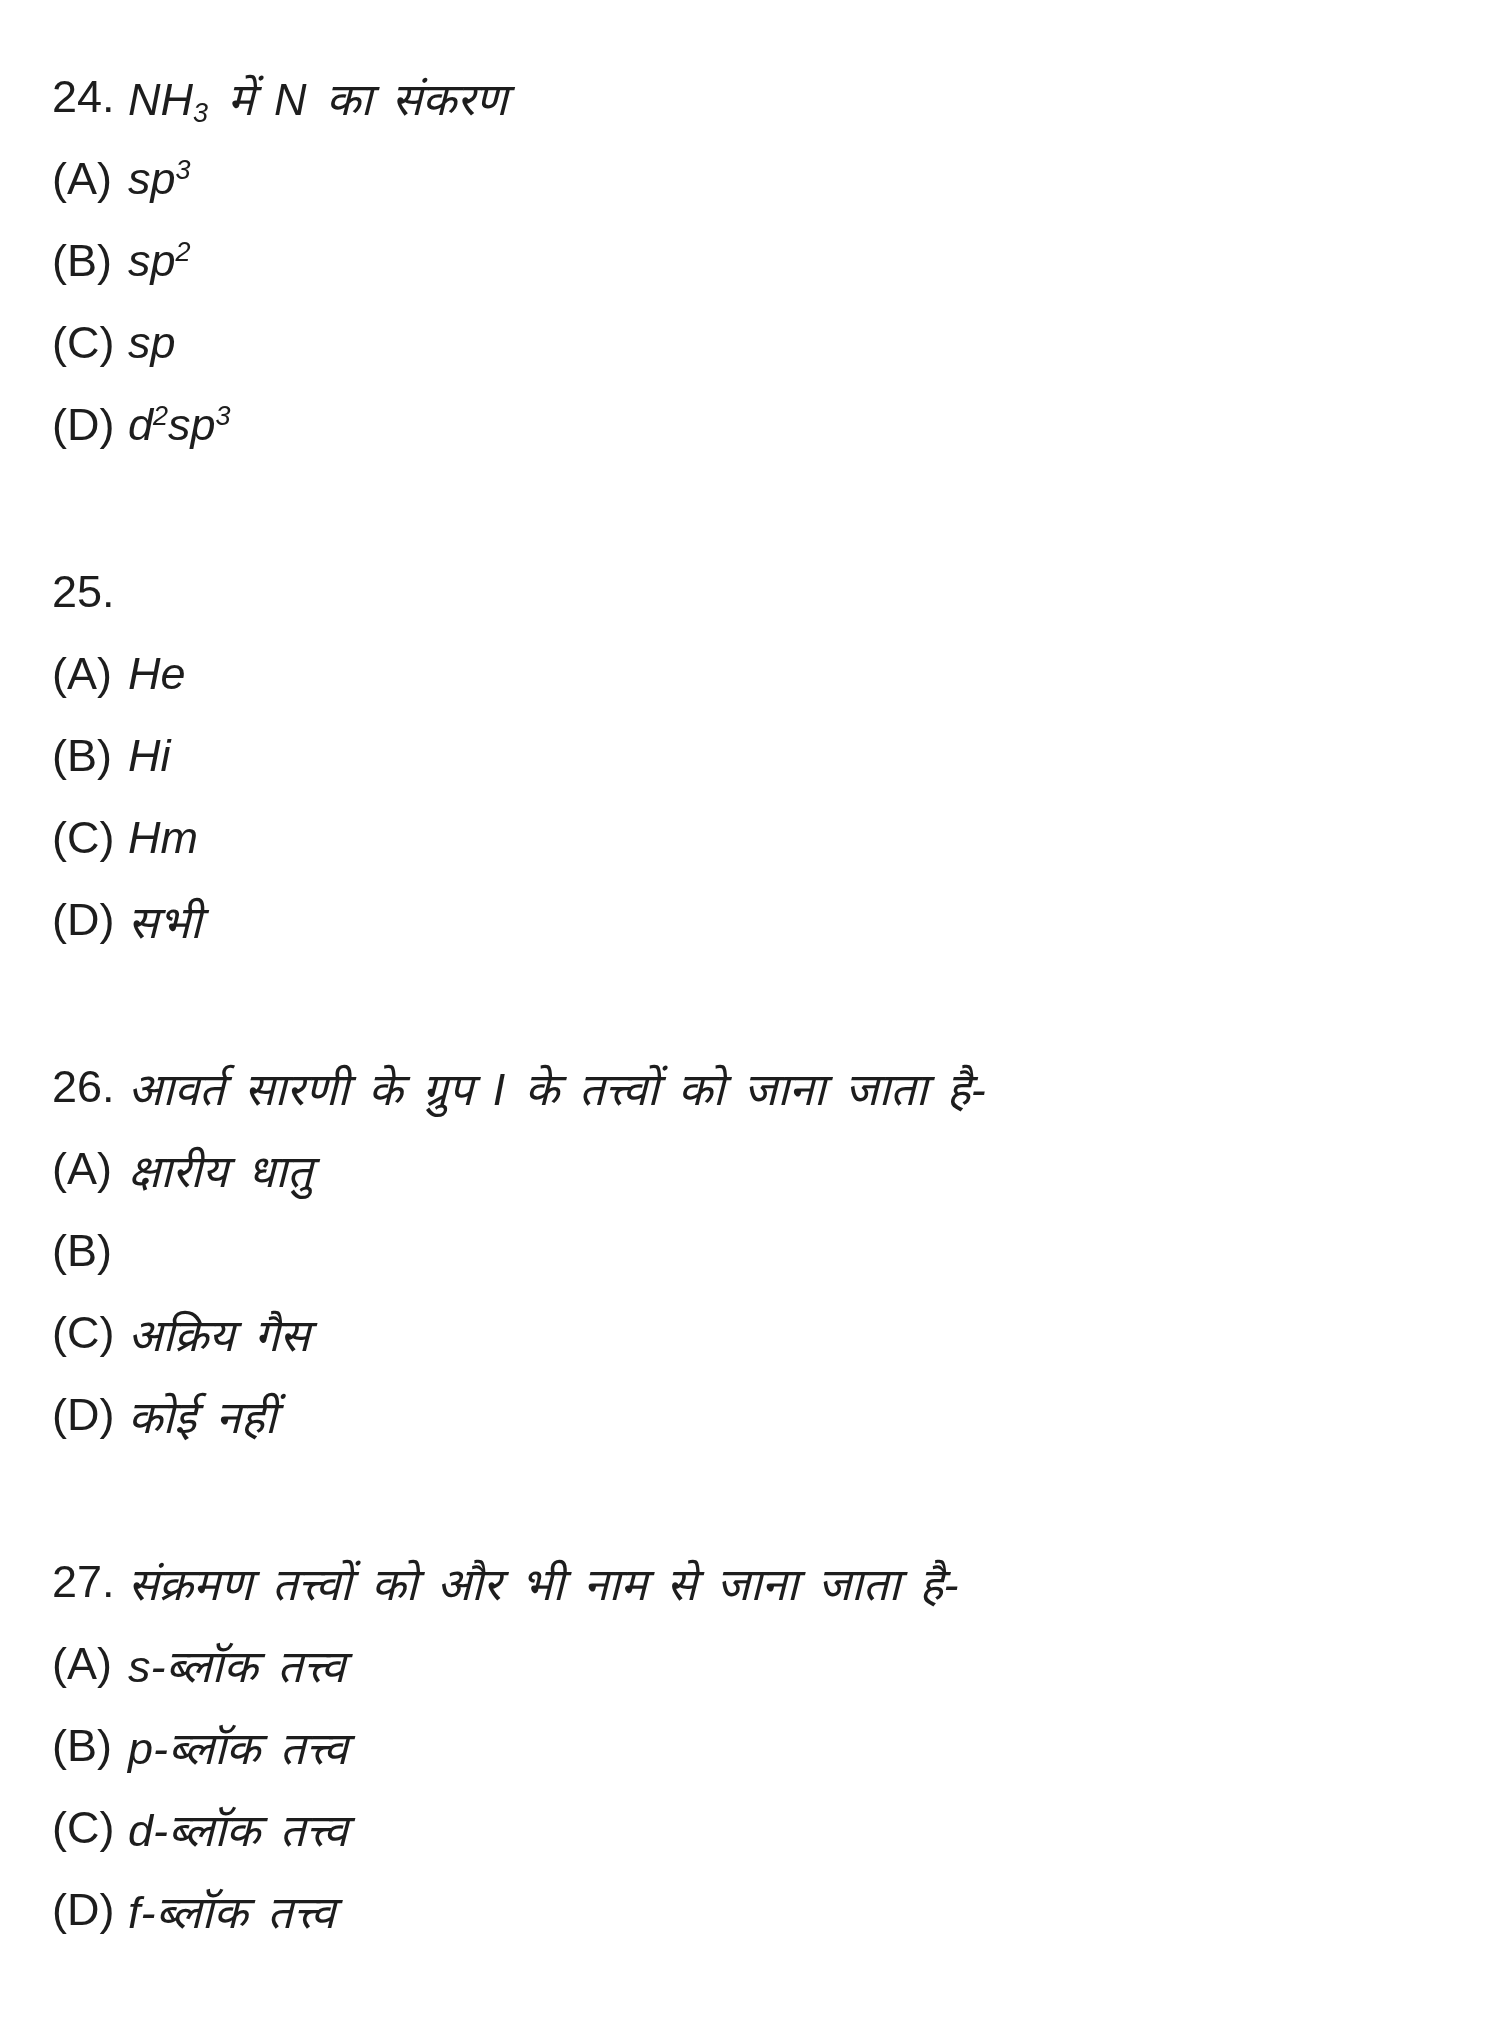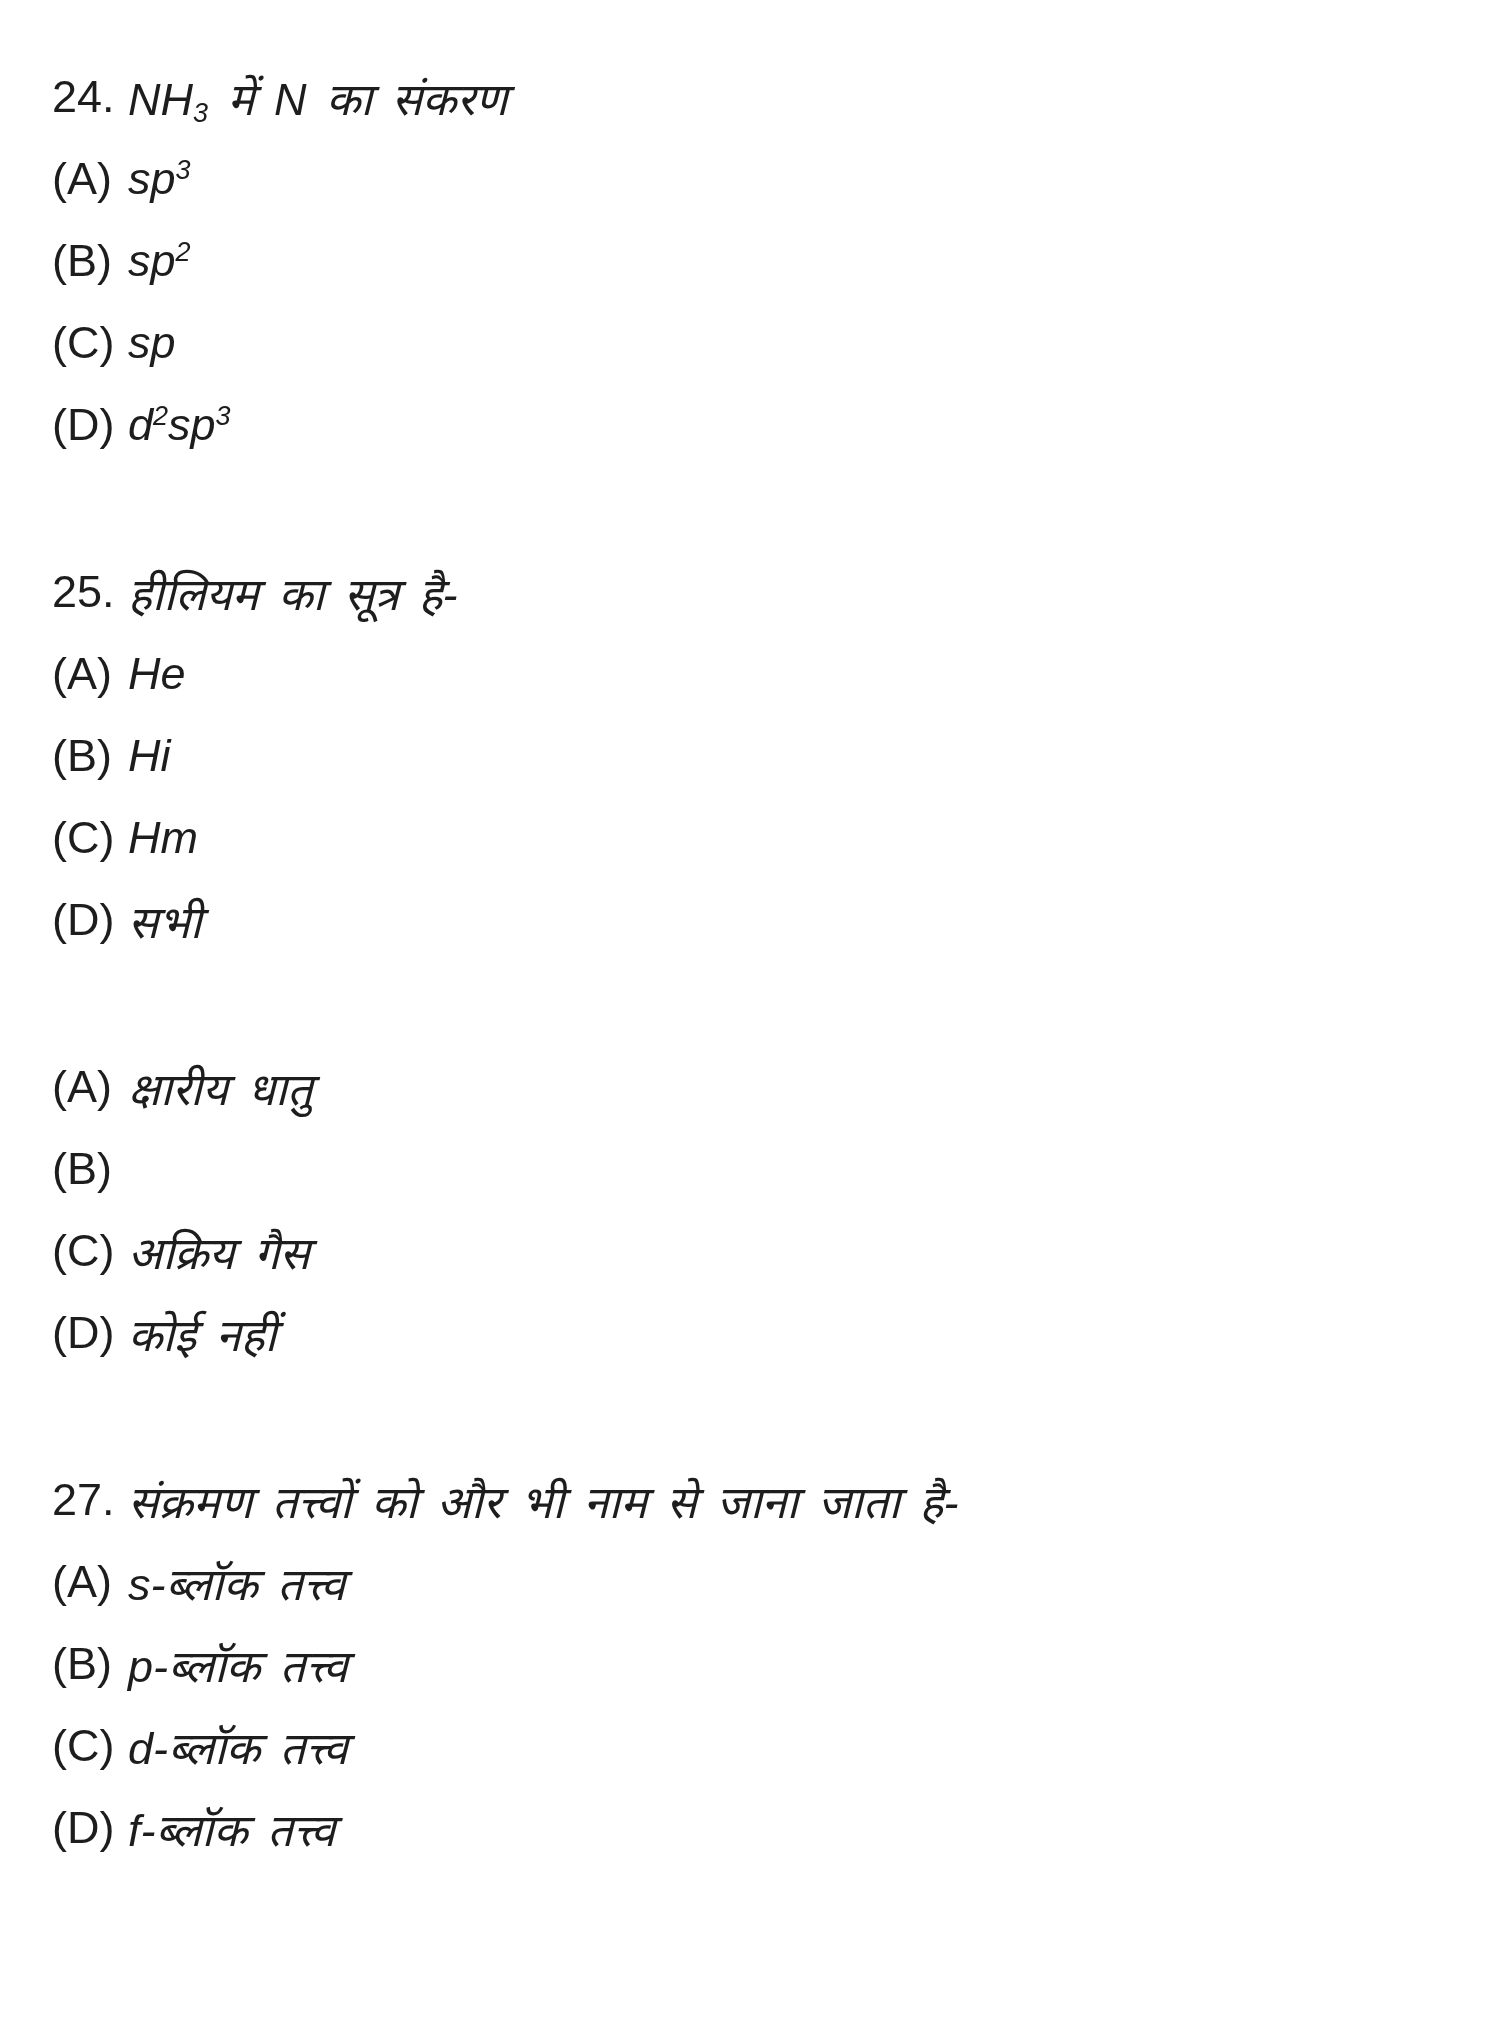--- a/index.html
+++ b/index.html
@@ -63,41 +63,44 @@
     </div>
     <div class="line">
       <span class="label">(D)</span>
       <span class="text"><span>d</span><sup>2</sup><span>sp</span><sup>3</sup></span>
     </div>
   </section>
 
   <section class="question">
     <div class="line">
       <span class="label">25.</span>
-      <span class="text"><span>हीलियम का सूत्र है-</span></span>
     </div>
     <div class="line">
       <span class="label">(A)</span>
       <span class="text"><span>He</span></span>
     </div>
     <div class="line">
       <span class="label">(B)</span>
       <span class="text"><span>Hi</span></span>
     </div>
     <div class="line">
       <span class="label">(C)</span>
       <span class="text"><span>Hm</span></span>
     </div>
     <div class="line">
       <span class="label">(D)</span>
       <span class="text"><span>सभी</span></span>
     </div>
   </section>
 
   <section class="question">
+    <div class="line">
+      <span class="label">26.</span>
+      <span class="text"><span>आवर्त सारणी के ग्रुप I के तत्त्वों को जाना जाता है-</span></span>
+    </div>
     <div class="line">
       <span class="label">(A)</span>
       <span class="text"><span>क्षारीय धातु</span></span>
     </div>
     <div class="line">
       <span class="label">(B)</span>
     </div>
     <div class="line">
       <span class="label">(C)</span>
       <span class="text"><span>अक्रिय गैस</span></span>

